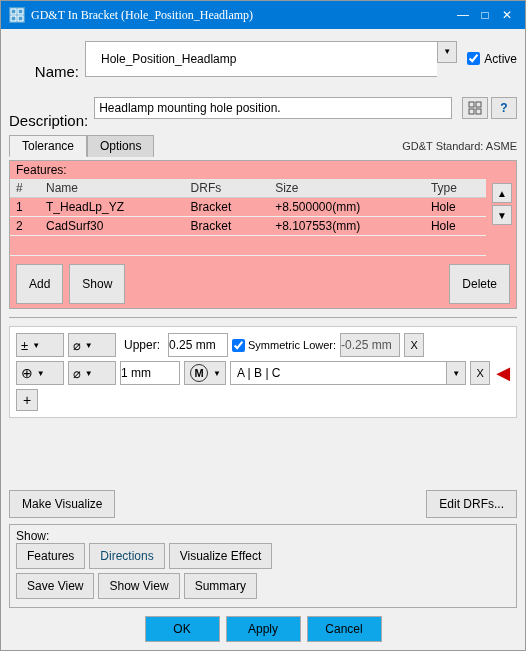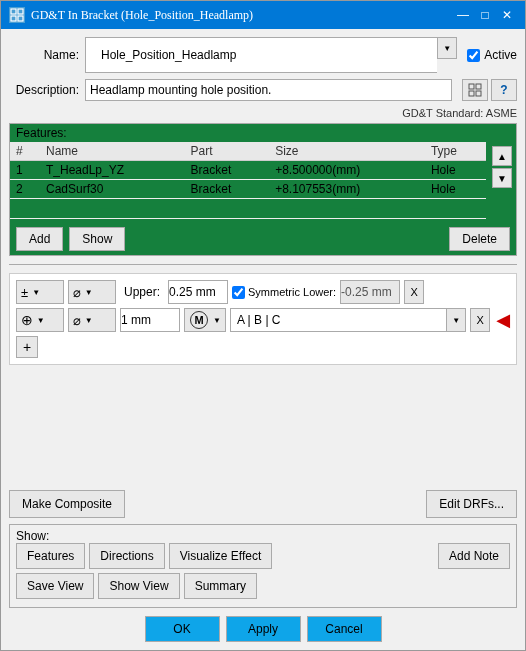--- a/index.html
+++ b/index.html
@@ -75,23 +75,24 @@
       overflow: hidden;
     }
 
     .form-row {
       display: flex;
       align-items: center;
       gap: 6px;
       margin-bottom: 2px;
     }
     .form-label {
-      font-size: 12px;
+      font-size: 15px;
       min-width: 70px;
       text-align: right;
+      margin-top: 26px;
     }
     .form-input {
       flex: 1;
       height: 22px;
       border: 1px solid #aaa;
       background: white;
       padding: 0 4px;
       font-size: 12px;
     }
     .form-input-combo {
@@ -152,21 +153,21 @@
     }
 
     .tabs-row {
       display: flex;
       align-items: flex-end;
       justify-content: space-between;
     }
 
     .features-panel {
       border: 1px solid #aaa;
-      background: #15803d;
+      background: #fca5a5;
       flex: 0 0 auto;
     }
     .features-label {
       font-size: 12px;
       padding: 2px 6px;
     }
     .features-table {
       width: 100%;
       border-collapse: collapse;
       font-size: 12px;
@@ -204,21 +205,21 @@
 
     .features-with-arrows {
       display: flex;
       align-items: stretch;
     }
     .features-table-wrap {
       flex: 1;
     }
 
     .btn {
-      height: 24px;
+      height: 40px;
       border: 1px solid #aaa;
       background: #e8e8e8;
       padding: 0 12px;
       cursor: pointer;
       font-size: 12px;
       display: inline-flex;
       align-items: center;
       justify-content: center;
     }
 
@@ -347,21 +348,21 @@
       background: #e8e8e8;
       padding: 0 10px;
       cursor: pointer;
       font-size: 12px;
       display: inline-flex;
       align-items: center;
       justify-content: center;
     }
     .show-btn.disabled {
       background: #e8e8e8;
-      color: #000000;
+      color: #0c4a6e;
       cursor: default;
     }
 
     .bottom-btns {
       display: flex;
       justify-content: center;
       gap: 6px;
       margin-top: 4px;
     }
     .bottom-btn {
@@ -438,33 +439,37 @@
             <rect x="8" y="8" width="5" height="5" fill="none" stroke="#555" stroke-width="1"></rect>
           </svg>
         </div>
         <div style="width:26px;height:22px;border:1px solid #aaa;background:#e8e8e8;display:flex;align-items:center;justify-content:center;cursor:pointer;">
           <span style="font-size:12px;font-weight:bold;color:#0057a8;">?</span>
         </div>
       </div>
     </div>
 
     <div class="tabs-row">
+      <div class="tabs">
+        <div class="tab active">Tolerance</div>
+        <div class="tab">Options</div>
+      </div>
       <span class="gdt-standard">GD&amp;T Standard: ASME</span>
     </div>
 
     <div class="features-panel">
       <div class="features-label">Features:</div>
       <div class="features-with-arrows">
         <div class="features-table-wrap">
           <table class="features-table">
             <thead>
               <tr>
                 <th>#</th>
                 <th>Name</th>
-                <th>Part</th>
+                <th>DRFs</th>
                 <th>Size</th>
                 <th>Type</th>
               </tr>
             </thead>
             <tbody>
               <tr>
                 <td>1</td>
                 <td>T_HeadLp_YZ</td>
                 <td>Bracket</td>
                 <td>+8.500000(mm)</td>
@@ -548,31 +553,30 @@
       </div>
 
       <div class="add-row-btn">
         <span class="symbol-plus">+</span>
       </div>
     </div>
 
     <div style="flex:1; min-height: 4px;"></div>
 
     <div style="display:flex; justify-content:space-between; align-items:center; margin-top:2px;">
-      <button class="btn" style="height:28px;">Make Composite</button>
+      <button class="btn" style="height:28px;">Make Visualize</button>
       <button class="btn" style="height:28px;">Edit DRFs...</button>
     </div>
 
     <div class="show-section">
       <span class="show-label">Show:</span>
       <div class="show-btns-row">
         <button class="show-btn">Features</button>
         <button class="show-btn disabled">Directions</button>
         <button class="show-btn">Visualize Effect</button>
-        <button class="show-btn" style="margin-left:auto;">Add Note</button>
       </div>
       <div class="show-btns-row">
         <button class="show-btn">Save View</button>
         <button class="show-btn">Show View</button>
         <button class="show-btn">Summary</button>
       </div>
     </div>
 
     <div class="bottom-btns">
       <button class="bottom-btn">OK</button>

